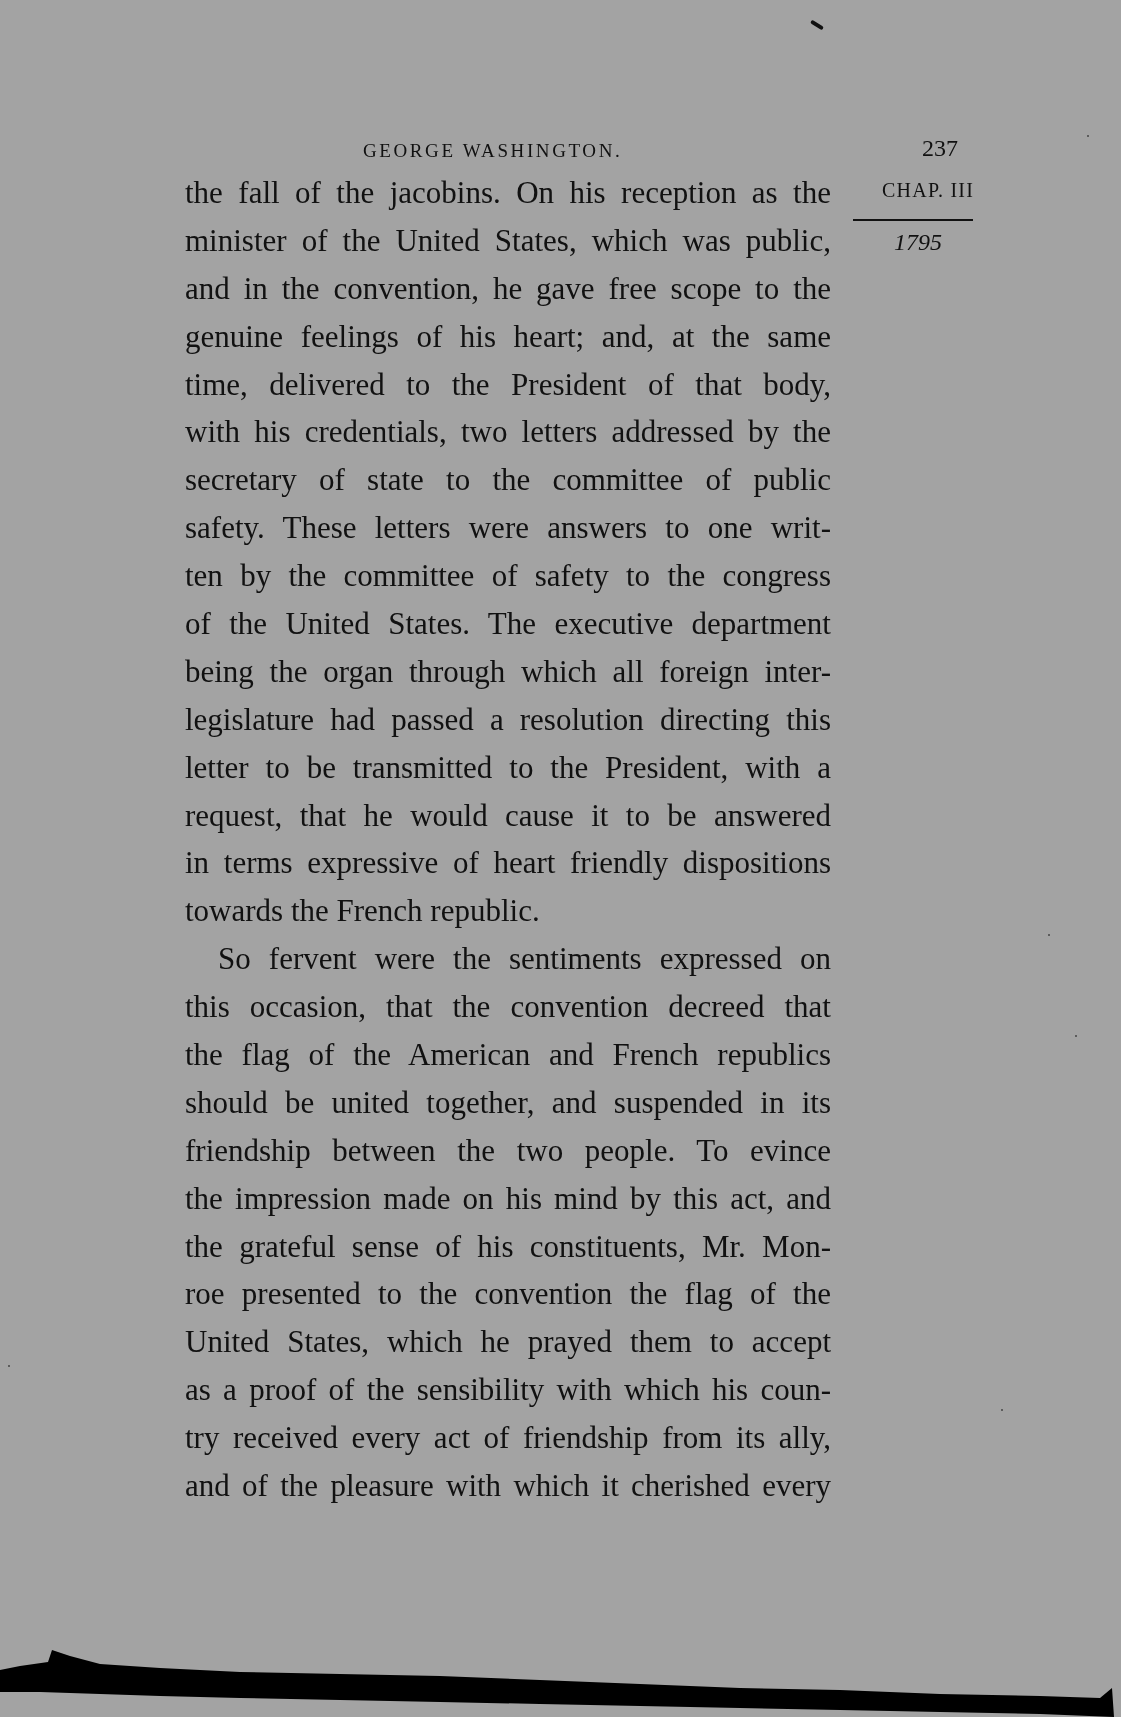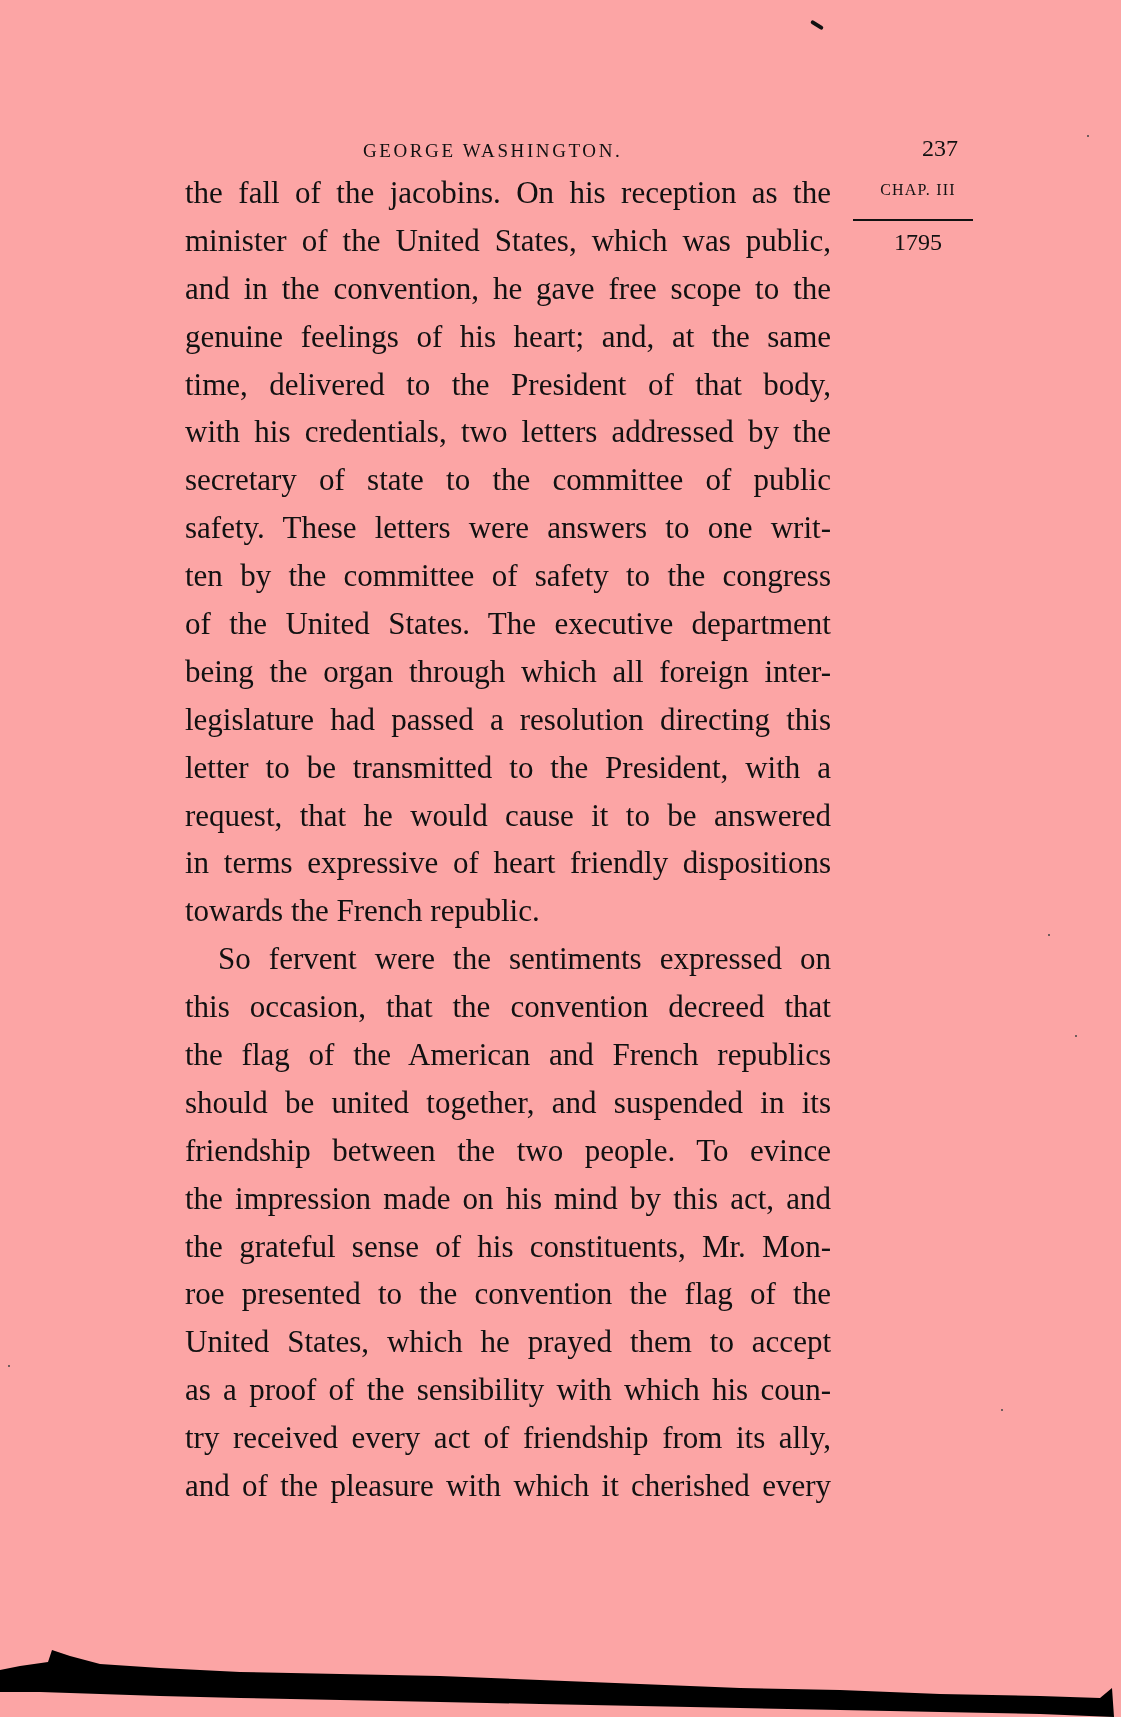--- a/index.html
+++ b/index.html
@@ -1,37 +1,37 @@
 <!DOCTYPE html>
 <html><head>
 <meta charset="utf-8">
 <style>
   html, body { margin: 0; padding: 0; background: #ffffff; }
   body { width: 1121px; height: 1717px; position: relative; overflow: hidden; }
-  .page { position: absolute; left: 0; top: 0; width: 1121px; height: 1717px; background: #fca5a5; }
+  .page { position: absolute; left: 0; top: 0; width: 1121px; height: 1717px; background: #a3a3a3; }
   .serif { font-family: "Liberation Serif", "DejaVu Serif", serif; color: #111111; }
 
   .running-head {
     position: absolute; left: 363px; top: 139px; width: 310px;
     font-size: 19px; letter-spacing: 2.6px; line-height: 24px; white-space: nowrap;
   }
   .page-number {
     position: absolute; left: 922px; top: 130px;
     font-size: 24px; line-height: 36px; white-space: nowrap;
   }
   .margin-chap {
-    position: absolute; left: 862px; top: 180px; width: 112px; text-align: center;
-    font-size: 16px; letter-spacing: 1.2px; line-height: 20px; white-space: nowrap;
+    position: absolute; left: 862px; top: 180px; width: 112px; text-align: right;
+    font-size: 20px; letter-spacing: 1.2px; line-height: 20px; white-space: nowrap;
   }
   .margin-rule {
     position: absolute; left: 853px; top: 219px; width: 120px; height: 2px; background: #111111;
   }
   .margin-year {
     position: absolute; left: 862px; top: 228px; width: 112px; text-align: center;
-    font-size: 24px; line-height: 28px; white-space: nowrap;
+    font-size: 24px; line-height: 28px; white-space: nowrap; font-style: italic;
   }
 
   .body-text {
     position: absolute; left: 185px; top: 166px; width: 646px;
     font-size: 31px; line-height: 40.9px;
   }
   .line {
     display: block; height: 40.9px; white-space: nowrap;
     text-align: justify; text-align-last: justify; margin-top: 7px;
   }

